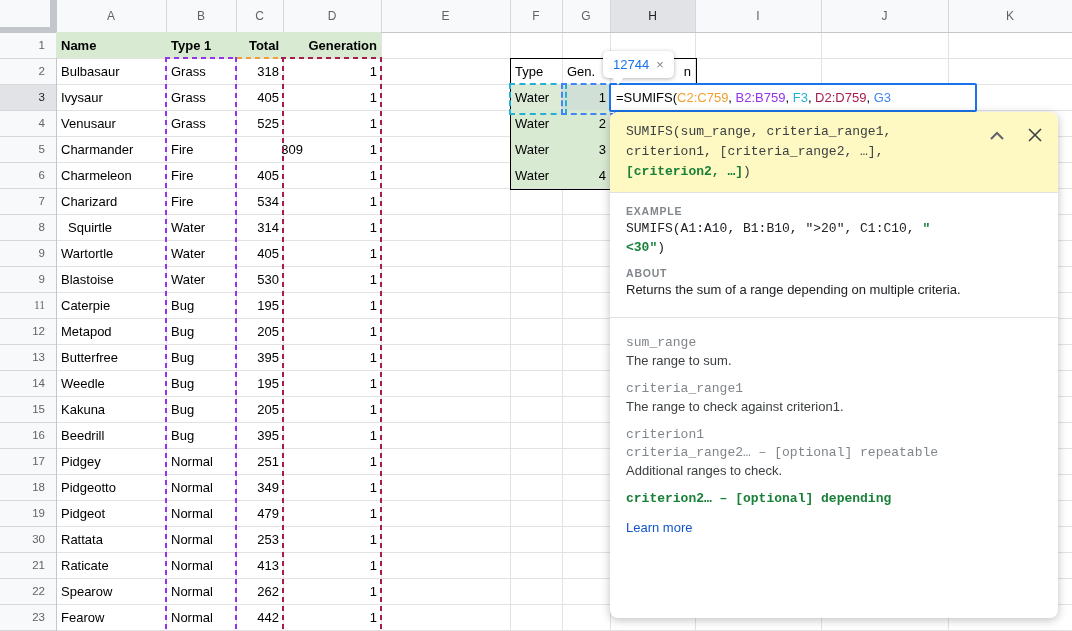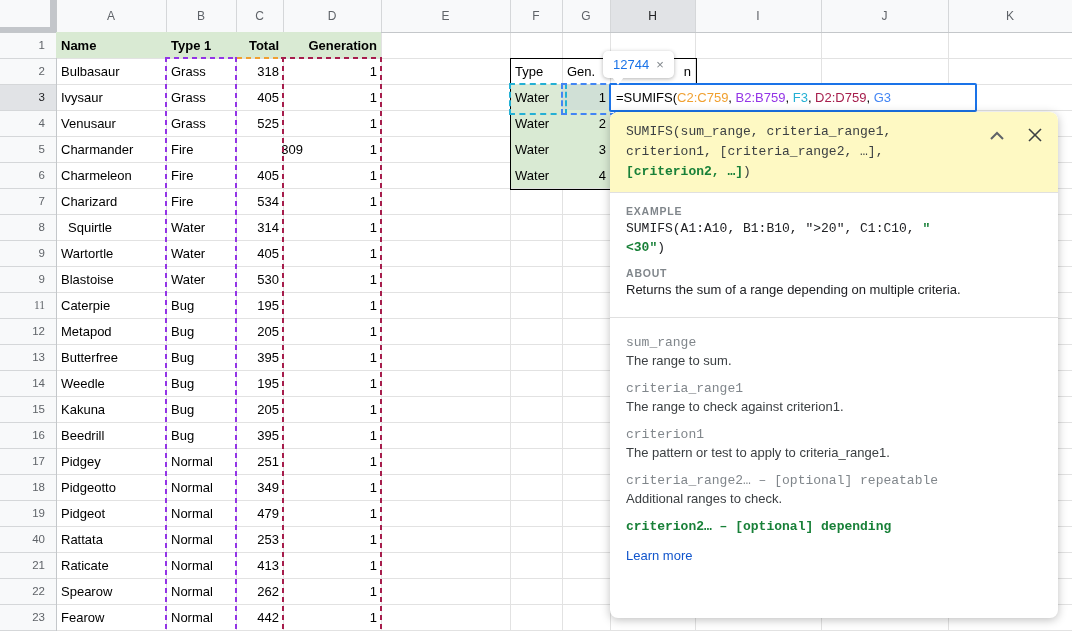--- a/index.html
+++ b/index.html
@@ -83,21 +83,21 @@
       <div class="row-num" style="position: absolute; left: 0px; top: 266px; width: 56px; height: 26px;">9</div>
       <div class="row-num" style="position: absolute; left: 0px; top: 292px; width: 56px; height: 26px; font-family: Liberation Serif, serif;">11</div>
       <div class="row-num" style="position: absolute; left: 0px; top: 318px; width: 56px; height: 26px;">12</div>
       <div class="row-num" style="position: absolute; left: 0px; top: 344px; width: 56px; height: 26px;">13</div>
       <div class="row-num" style="position: absolute; left: 0px; top: 370px; width: 56px; height: 26px;">14</div>
       <div class="row-num" style="position: absolute; left: 0px; top: 396px; width: 56px; height: 26px; padding-left: 19px;">15</div>
       <div class="row-num" style="position: absolute; left: 0px; top: 422px; width: 56px; height: 26px;">16</div>
       <div class="row-num" style="position: absolute; left: 0px; top: 448px; width: 56px; height: 26px;">17</div>
       <div class="row-num" style="position: absolute; left: 0px; top: 474px; width: 56px; height: 26px;">18</div>
       <div class="row-num" style="position: absolute; left: 0px; top: 500px; width: 56px; height: 26px;">19</div>
-      <div class="row-num" style="position: absolute; left: 0px; top: 526px; width: 56px; height: 26px;">40</div>
+      <div class="row-num" style="position: absolute; left: 0px; top: 526px; width: 56px; height: 26px;">30</div>
       <div class="row-num" style="position: absolute; left: 0px; top: 552px; width: 56px; height: 26px;">21</div>
       <div class="row-num" style="position: absolute; left: 0px; top: 578px; width: 56px; height: 26px;">22</div>
       <div class="row-num" style="position: absolute; left: 0px; top: 604px; width: 56px; height: 26px;">23</div>
       <div class="gline" style="position: absolute; left: 166px; top: 32px; width: 1px; height: 599px;"></div>
       <div class="gline" style="position: absolute; left: 166px; top: 0px; width: 1px; height: 32px; background: rgb(213, 215, 217);"></div>
       <div class="gline" style="position: absolute; left: 236px; top: 32px; width: 1px; height: 599px;"></div>
       <div class="gline" style="position: absolute; left: 236px; top: 0px; width: 1px; height: 32px; background: rgb(213, 215, 217);"></div>
       <div class="gline" style="position: absolute; left: 283px; top: 32px; width: 1px; height: 599px;"></div>
       <div class="gline" style="position: absolute; left: 283px; top: 0px; width: 1px; height: 32px; background: rgb(213, 215, 217);"></div>
       <div class="gline" style="position: absolute; left: 381px; top: 32px; width: 1px; height: 599px;"></div>
@@ -306,21 +306,20 @@
       <div class="code mono"><span>SUMIFS(A1:A10, B1:B10, "&gt;20", C1:C10, </span><span class="grn">"&lt;30"</span><span>)</span></div>
       <div class="pp-label">ABOUT</div>
       <div class="about-txt">Returns the sum of a range depending on multiple criteria.</div>
       <div class="divider"></div>
       <div id="params">
           <div class="param-name mono">sum_range</div>
           <div class="param-desc">The range to sum.</div>
           <div class="param-name mono">criteria_range1</div>
           <div class="param-desc">The range to check against criterion1.</div>
           <div class="param-name mono">criterion1</div>
-          <div class="param-desc">The pattern or test to apply to criteria_range1.</div>
           <div class="param-name mono">criteria_range2… – [optional] repeatable</div>
           <div class="param-desc">Additional ranges to check.</div>
           <div class="param-name mono grn">criterion2… – [optional] depending</div>
         </div>
       <div class="learn">Learn more</div>
     </div>
   </div>
 </div>
 
 </body></html>

